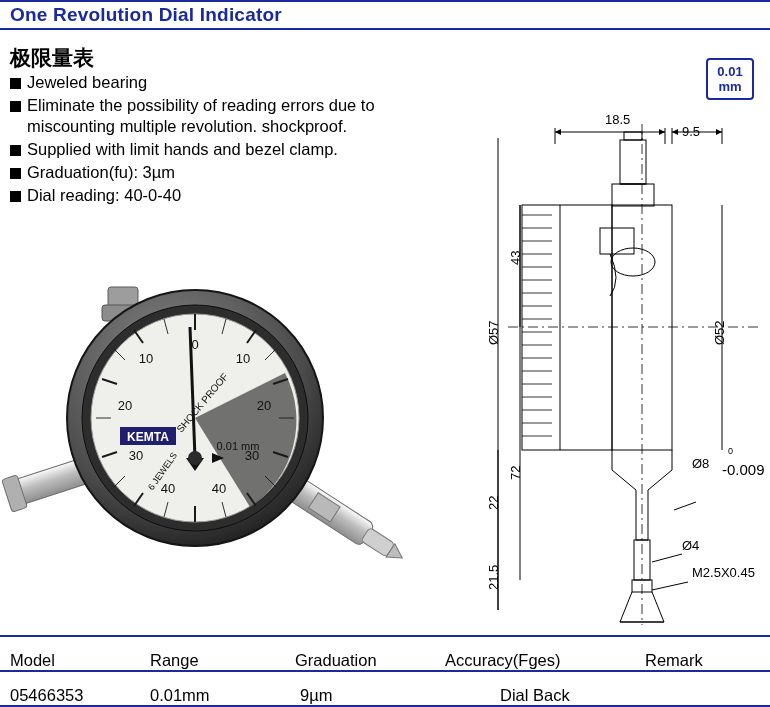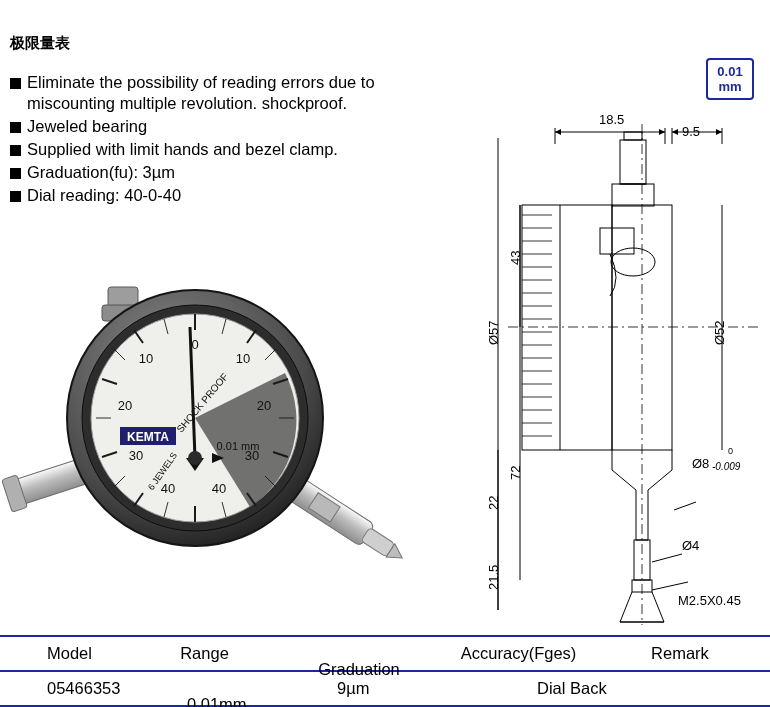--- a/index.html
+++ b/index.html
@@ -21,22 +21,22 @@
     display:flex;align-items:center;
     box-sizing:border-box;
   }
   .title-text{
     font-size:19px;font-weight:bold;color:#1a2a9e;
     padding-left:10px;letter-spacing:0.2px;
   }
 
   
   .cn-title{
-    position:absolute;left:10px;top:34px;
-    font-size:15px;font-weight:bold;color:#000;
+    position:absolute;left:10px;top:44px;
+    font-size:21px;font-weight:bold;color:#000;
     font-family:"DejaVu Sans", sans-serif;
   }
   .bullets{
     position:absolute;left:10px;top:72px;width:440px;
   }
   .bullet{
     display:flex;align-items:flex-start;margin-bottom:2px;
   }
   .bsq{
     width:11px;height:11px;background:#000;
@@ -74,52 +74,54 @@
   }
 
   
   .tbl{
     position:absolute;left:0;top:635px;width:770px;
     border-top:2px solid #1a2a9e;
     border-bottom:2px solid #1a2a9e;
     box-sizing:border-box;
   }
   .trow{
-    display:flex;height:33px;align-items:center;
+    display:flex;height:33px;align-items:flex-end;
     font-size:16.5px;
-    padding-left:37px;
   }
   .trow.head{border-bottom:2px solid #1a2a9e;}
   .c0{width:150px;padding-left:10px;box-sizing:border-box;}
   .c1{width:145px;box-sizing:border-box;}
   .c2{width:150px;box-sizing:border-box;margin-top:31px;}
   .c3{width:200px;box-sizing:border-box;}
   .c4{width:125px;box-sizing:border-box;}
 </style>
 </head>
 <body>
 
 <div class="page">
 
+  <div class="title-bar">
+    <div class="title-text">One Revolution Dial Indicator</div>
+  </div>
 
   <div class="cn-title">极限量表</div>
 
   <div class="grad-badge">
     <span>0.01</span>
     <span>mm</span>
   </div>
 
   <div class="bullets">
     <div class="bullet">
       <div class="bsq"></div>
+      <div class="btxt">Jeweled bearing</div>
+    </div>
+    <div class="bullet">
+      <div class="bsq"></div>
       <div class="btxt">Eliminate the possibility of reading errors due to miscounting multiple revolution. shockproof.</div>
-    </div>
-    <div class="bullet">
-      <div class="bsq"></div>
-      <div class="btxt">Jeweled bearing</div>
     </div>
     <div class="bullet">
       <div class="bsq"></div>
       <div class="btxt">Supplied with limit hands and bezel clamp.</div>
     </div>
     <div class="bullet">
       <div class="bsq"></div>
       <div class="btxt">Graduation(fu): 3µm</div>
     </div>
     <div class="bullet">
@@ -302,37 +304,37 @@
       </g>
 
       <g fill="#000">
         <polygon points="95,22 101,19 101,25"></polygon>
         <polygon points="205,22 199,19 199,25"></polygon>
         <polygon points="212,22 218,19 218,25"></polygon>
         <polygon points="262,22 256,19 256,25"></polygon>
       </g>
     </svg>
 
-    <div class="dim-txt" style="left:139px;top:2px;">18.5</div>
+    <div class="dim-txt" style="left:145px;top:2px;">18.5</div>
     <div class="dim-txt" style="left:222px;top:14px;">9.5</div>
 
     <div class="dim-txt vert" style="left:48px;top:155px;">43</div>
     <div class="dim-txt vert" style="left:48px;top:370px;">72</div>
     <div class="dim-txt vert" style="left:26px;top:400px;">22</div>
     <div class="dim-txt vert" style="left:26px;top:480px;">21.5</div>
 
     <div class="dim-txt vert" style="left:26px;top:235px;">Ø57</div>
     <div class="dim-txt vert" style="left:252px;top:235px;">Ø52</div>
 
     <div class="dim-txt" style="left:232px;top:346px;">Ø8</div>
     <div class="dim-txt" style="left:268px;top:336px;font-size:9px;">0</div>
-    <div class="dim-txt" style="left:252px;top:351px;font-size:10px;font-style:italic;">-0.009</div>
+    <div class="dim-txt" style="left:262px;top:351px;font-size:15px;">-0.009</div>
 
     <div class="dim-txt" style="left:222px;top:428px;">Ø4</div>
-    <div class="dim-txt" style="left:218px;top:455px;margin-top:28px;">M2.5X0.45</div>
+    <div class="dim-txt" style="left:232px;top:455px;">M2.5X0.45</div>
   </div>
 
   <div class="tbl">
     <div class="trow head">
       <div class="c0">Model</div>
       <div class="c1">Range</div>
       <div class="c2">Graduation</div>
       <div class="c3">Accuracy(Fges)</div>
       <div class="c4">Remark</div>
     </div>

